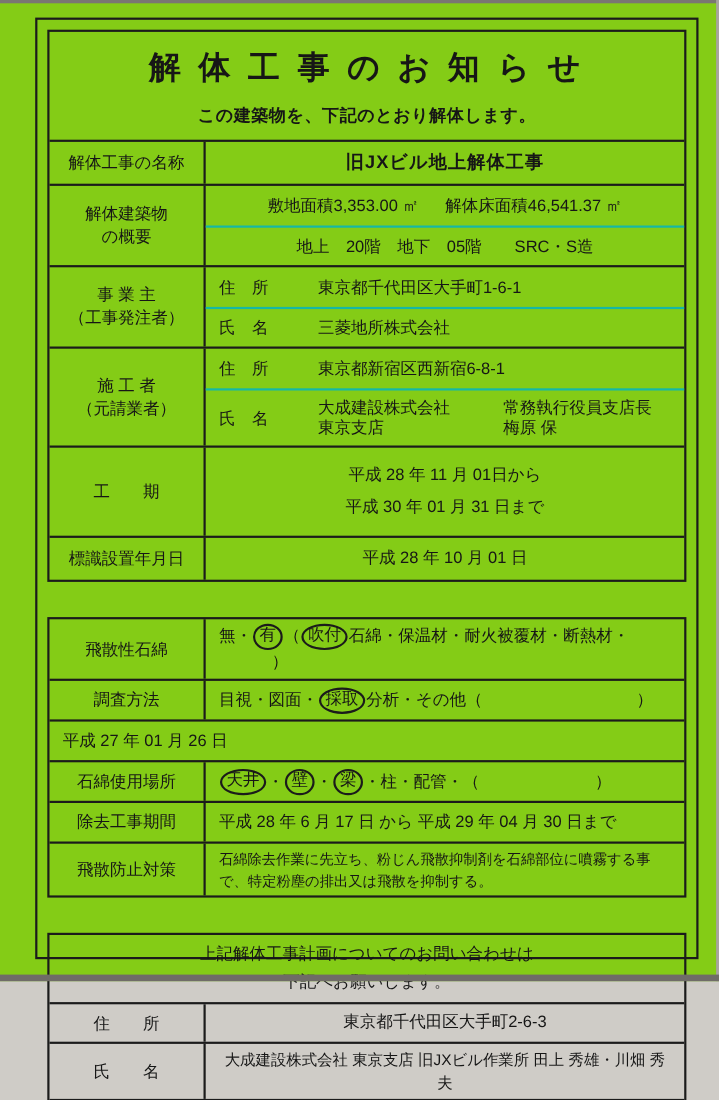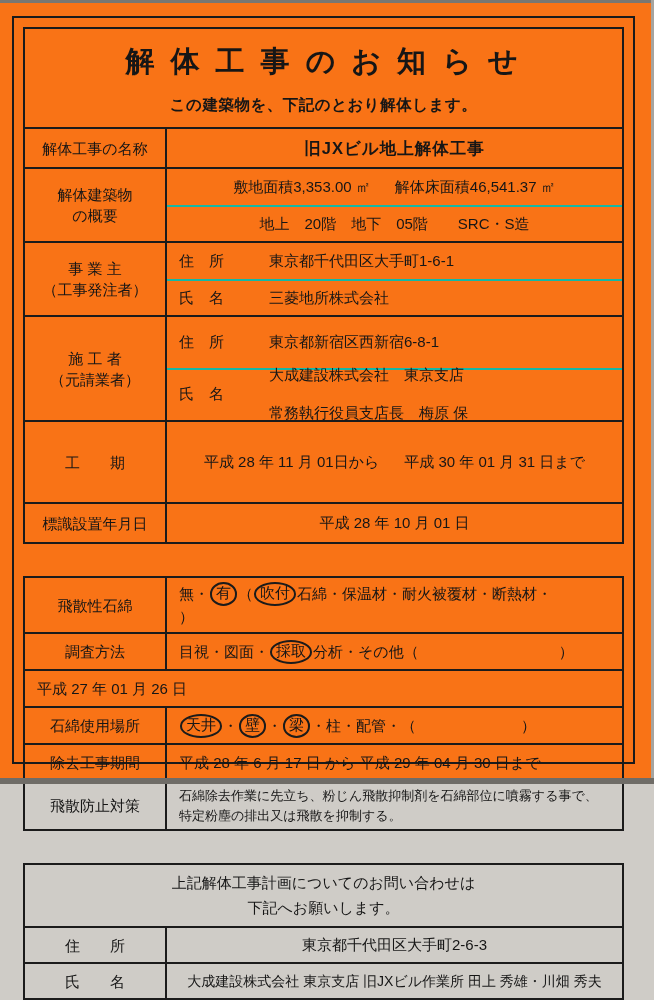--- a/index.html
+++ b/index.html
@@ -3,21 +3,21 @@
 <meta charset="utf-8">
 <style>
   *{box-sizing:border-box;margin:0;padding:0}
   html,body{width:654px;height:1000px}
   body{
     background:#cfccc7;
     font-family:"Liberation Sans","DejaVu Sans",sans-serif;
     color:#161616;
     overflow:hidden;
   }
-  .sheet{position:relative;width:654px;height:784px;background:#f97316;padding:16px 19px 20px 12px}
+  .sheet{position:relative;width:654px;height:892px;background:#84cc16;padding:16px 19px 20px 32px}
   .scan-top{position:absolute;top:0;left:0;width:100%;height:3px;background:#7a7772}
   .scan-bottom{position:absolute;bottom:0;left:0;width:100%;height:6px;background:#6f6c67}
   .scan-right{position:absolute;top:0;right:0;width:3px;height:100%;background:#a7a49f}
   .frame{border:2px solid #1b1b1b;width:100%;height:100%;padding:9px;display:flex;flex-direction:column}
   .block{border:2px solid #1b1b1b}
   .block + .block{margin-top:32px}
 
   .title-box{text-align:center;padding:13px 6px 11px}
   .title-box h1{font-size:29px;letter-spacing:4px;font-weight:bold}
   .title-box p{font-size:15.5px;font-weight:bold;margin-top:13px;letter-spacing:.5px}
@@ -32,24 +32,24 @@
   .minh38{min-height:38px}
   .minh35{min-height:35px}
   .minh34{min-height:34px}
 
   .subcol{flex:1;display:flex;flex-direction:column}
   .subrow{display:flex;align-items:center;border-top:2px solid #14b8a6;min-height:36px;font-size:15px;padding:4px 12px;flex:1}
   .subcol > .subrow:first-child{border-top:none}
   .areas{justify-content:center;}
   .areas .spaced{margin-left:24px}
   .inlbl{flex:0 0 90px}
-  .namecol{display:flex;flex-direction:column;gap:19px}
+  .namecol{display:flex;flex-direction:row;gap:19px}
   .tall{min-height:52px}
 
-  .period-val{flex-direction:row;justify-content:space-evenly;align-items:center;min-height:80px;padding:8px 12px}
+  .period-val{flex-direction:column;justify-content:space-evenly;align-items:center;min-height:80px;padding:8px 12px}
 
   .circled{display:inline-block;border:2px solid #1b1b1b;border-radius:50%;padding:0 4px 1px 4px;margin:0 1px;line-height:1.25}
   .blank{display:inline-block;height:1px}
   .w48{width:48px}
   .w140{width:140px}
   .w105{width:105px}
 
   .small{font-size:13px;line-height:1.5}
   .contact-header{flex-direction:column;justify-content:center;min-height:54px;padding:7px 10px;gap:2px}
   .contact-name{font-size:14px}

